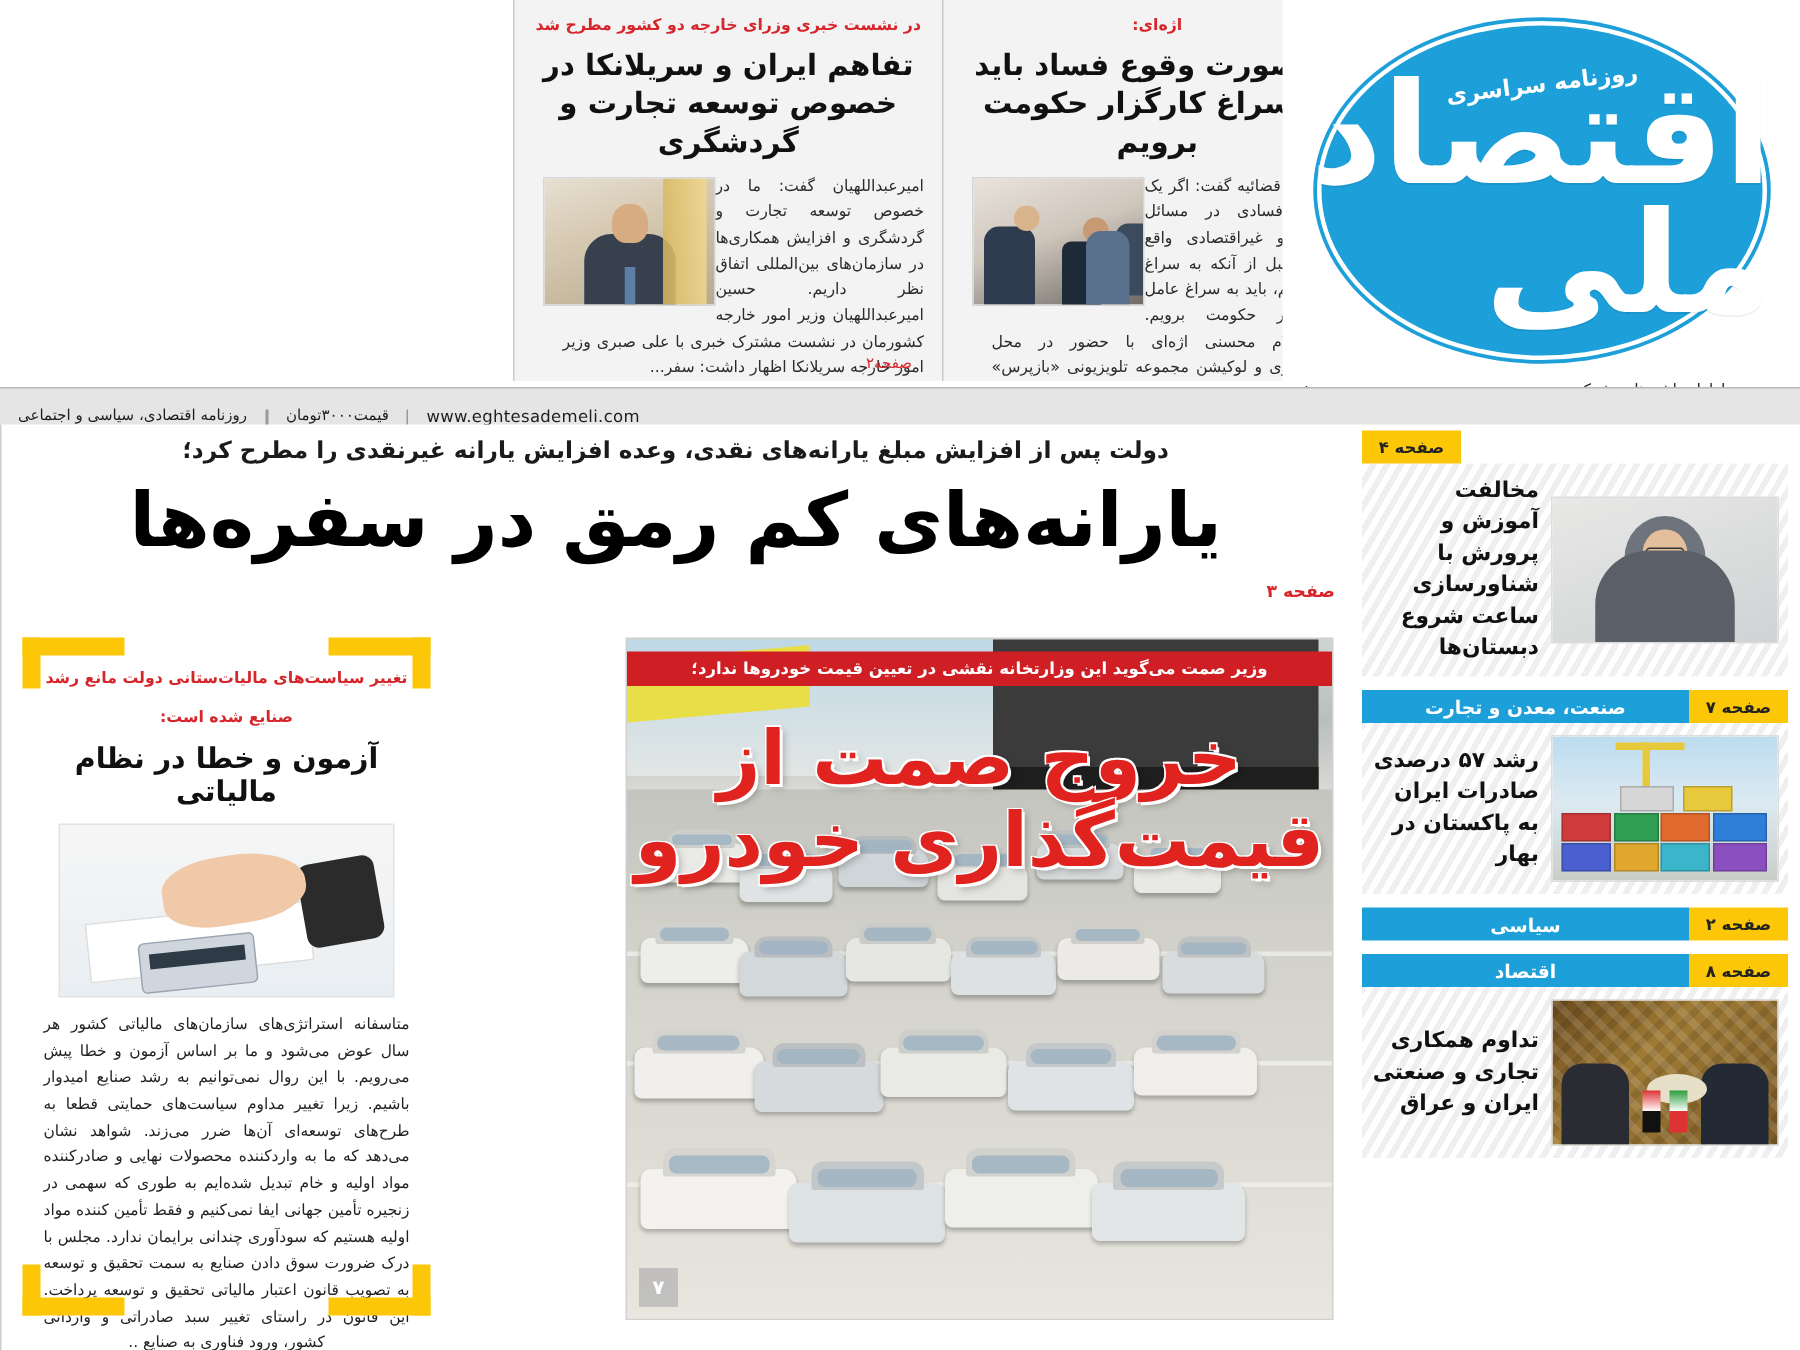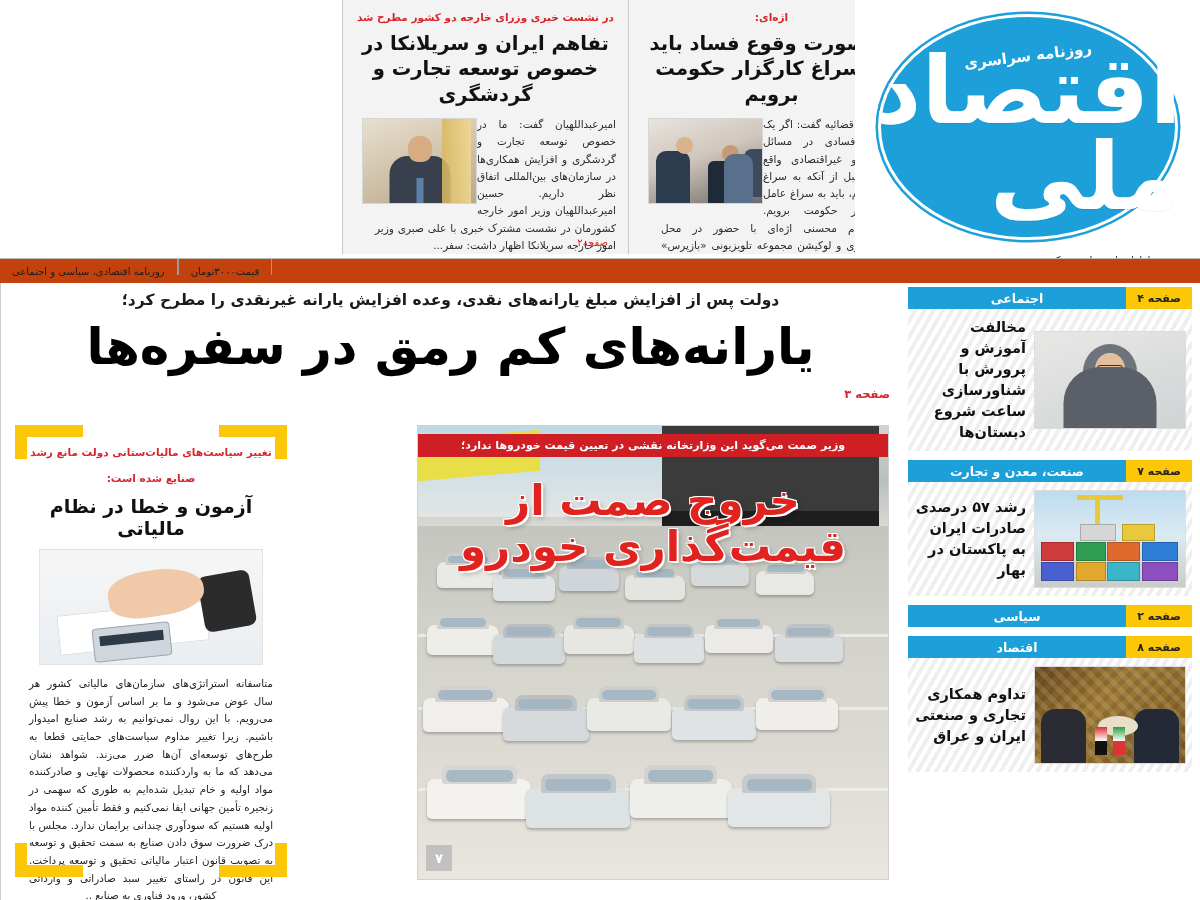--- a/index.html
+++ b/index.html
@@ -100,22 +100,22 @@
     margin-top: 14px;
   }
   .logo-sub {
     position: absolute; top: 30px; left: 50%; transform: translateX(-50%) rotate(-7deg);
     color: #ffffff; font-size: 15px; font-weight: bold; white-space: nowrap;
   }
 
   
   .infobar {
     position: absolute; top: 258px; left: 0; width: 1200px; height: 32px;
-    background: #c2410c; border-top: 1px solid #b9b9b9; border-bottom: 1px solid #b9b9b9;
-    display: flex; flex-direction: row-reverse; align-items: flex-start;
+    background: #e5e5e5; border-top: 1px solid #b9b9b9; border-bottom: 1px solid #b9b9b9;
+    display: flex; flex-direction: row-reverse; align-items: flex-end;
     font-size: 10px; color: #1d1d1d;
   }
   .infobar .cell { padding: 0 12px; height: 24px; display:flex; align-items:center; white-space: nowrap; }
   .infobar .sep { width: 1px; height: 16px; background: #9a9a9a; }
   .infobar .url { font-family: "DejaVu Sans", "Liberation Sans", sans-serif; letter-spacing: .2px; font-size: 11px; margin-top: 45px; }
 
   
   .main {
     position: absolute; top: 283px; left: 0; width: 1200px; height: 617px;
     display: flex; flex-direction: row;
@@ -198,21 +198,21 @@
   }
 
   .banner-red {
     position: absolute; top: 8px; left: 50%; transform: translateX(-50%);
     width: 520px; background: #cf1f24; color: #fff; text-align: center;
     font-size: 11px; font-weight: bold; padding: 5px 8px; letter-spacing: -.2px;
     z-index: 6;
   }
   .photo-headline {
     position: absolute; top: 52px; left: 0; width: 100%; text-align: center;
-    font-size: 42px; font-weight: bold; color: #e1231f; letter-spacing: -2.4px;
+    font-size: 50px; font-weight: bold; color: #e1231f; letter-spacing: -2.4px;
     text-shadow: 2px 2px 0 #ffffff, -1px -1px 0 #fff, 1px -1px 0 #fff, -1px 1px 0 #fff, 3px 3px 5px rgba(0,0,0,.25);
     z-index: 6; line-height: 1.1;
   }
   .photo-pagenum {
     position:absolute; left: 8px; bottom: 8px; width: 26px; height: 26px;
     background: rgba(180,180,180,.75); color:#fff; font-size: 13px; font-weight: bold;
     display:flex; align-items:center; justify-content:center; z-index: 6;
   }
 
   
@@ -320,21 +320,20 @@
     <div class="sep"></div>
     <div class="cell url">www.eghtesademeli.com</div>
   </div>
 
   <div class="main">
 
     <div class="sidebar">
 
       <div class="sb-item">
         <div class="sb-head">
-          <div class="sb-cat">اجتماعی</div>
           <div class="sb-pg">صفحه ۴</div>
         </div>
         <div class="sb-body">
           <div class="sb-title">مخالفت آموزش و پرورش با شناورسازی ساعت شروع دبستان‌ها</div>
           <div class="sb-photo">
             <span class="ph ph-teacher">
                 <span class="scarf"></span>
                 <span class="face"></span>
                 <span class="glasses"></span>
                 <span class="body2"></span>

